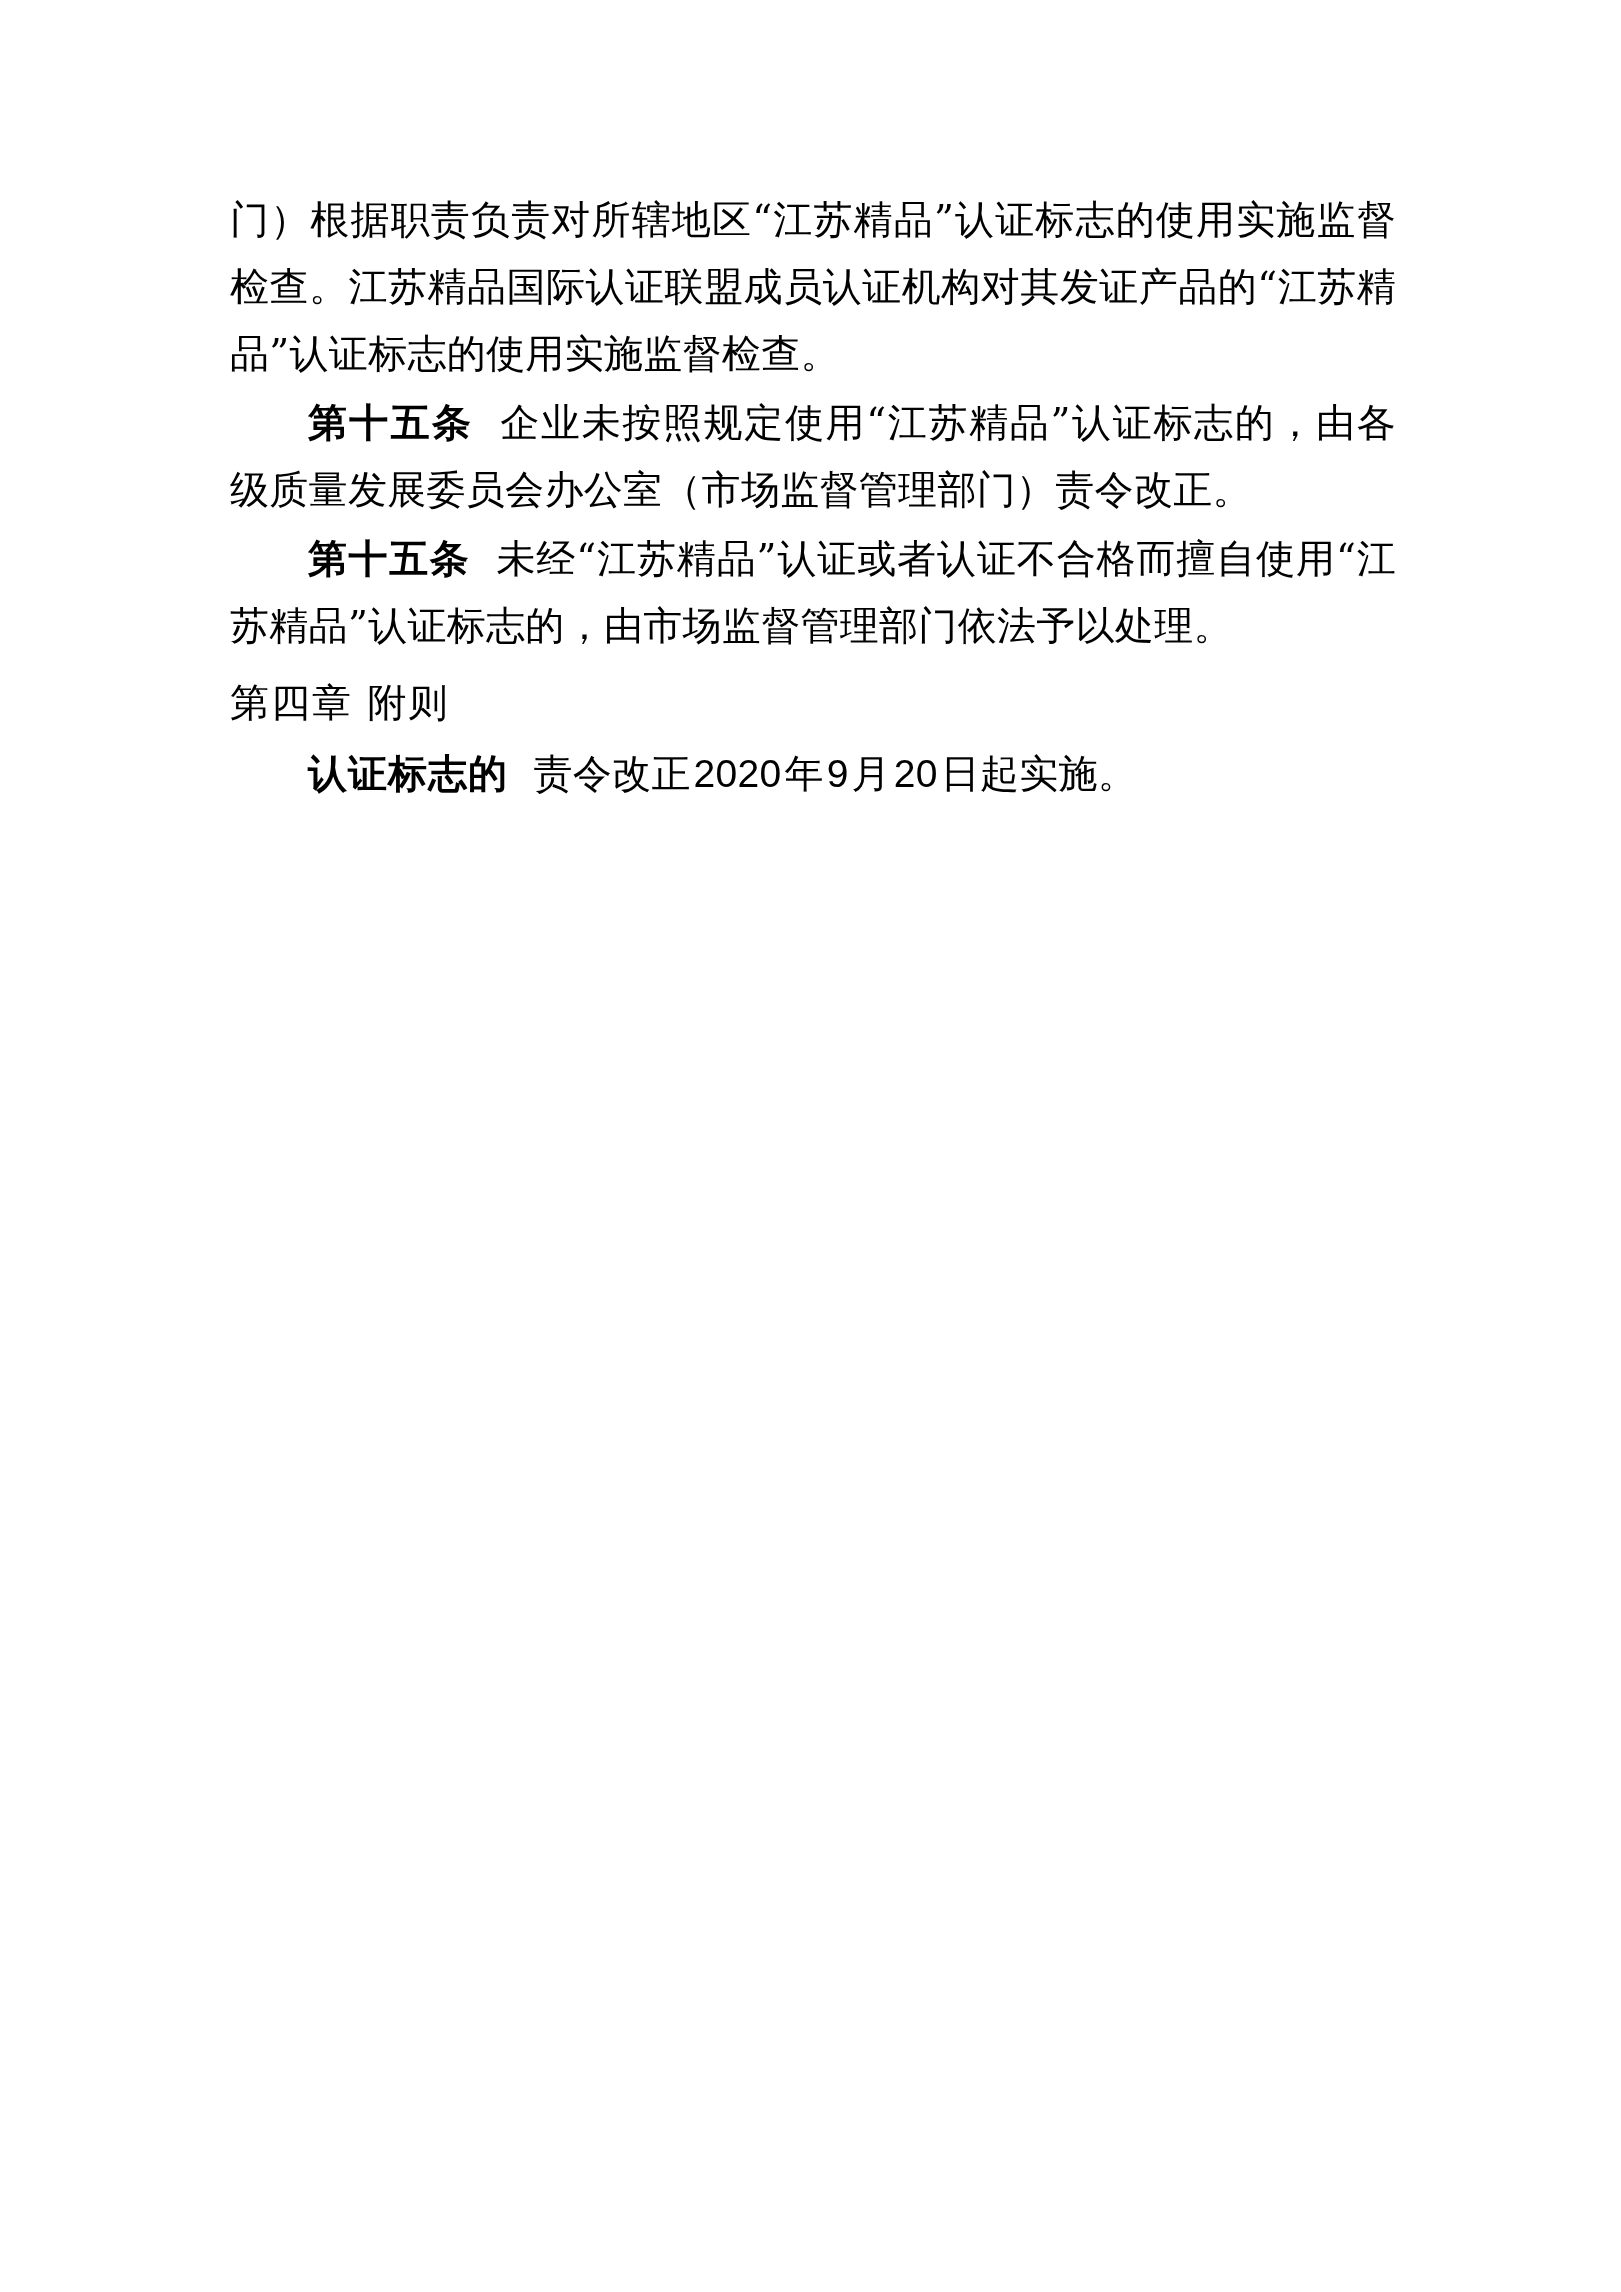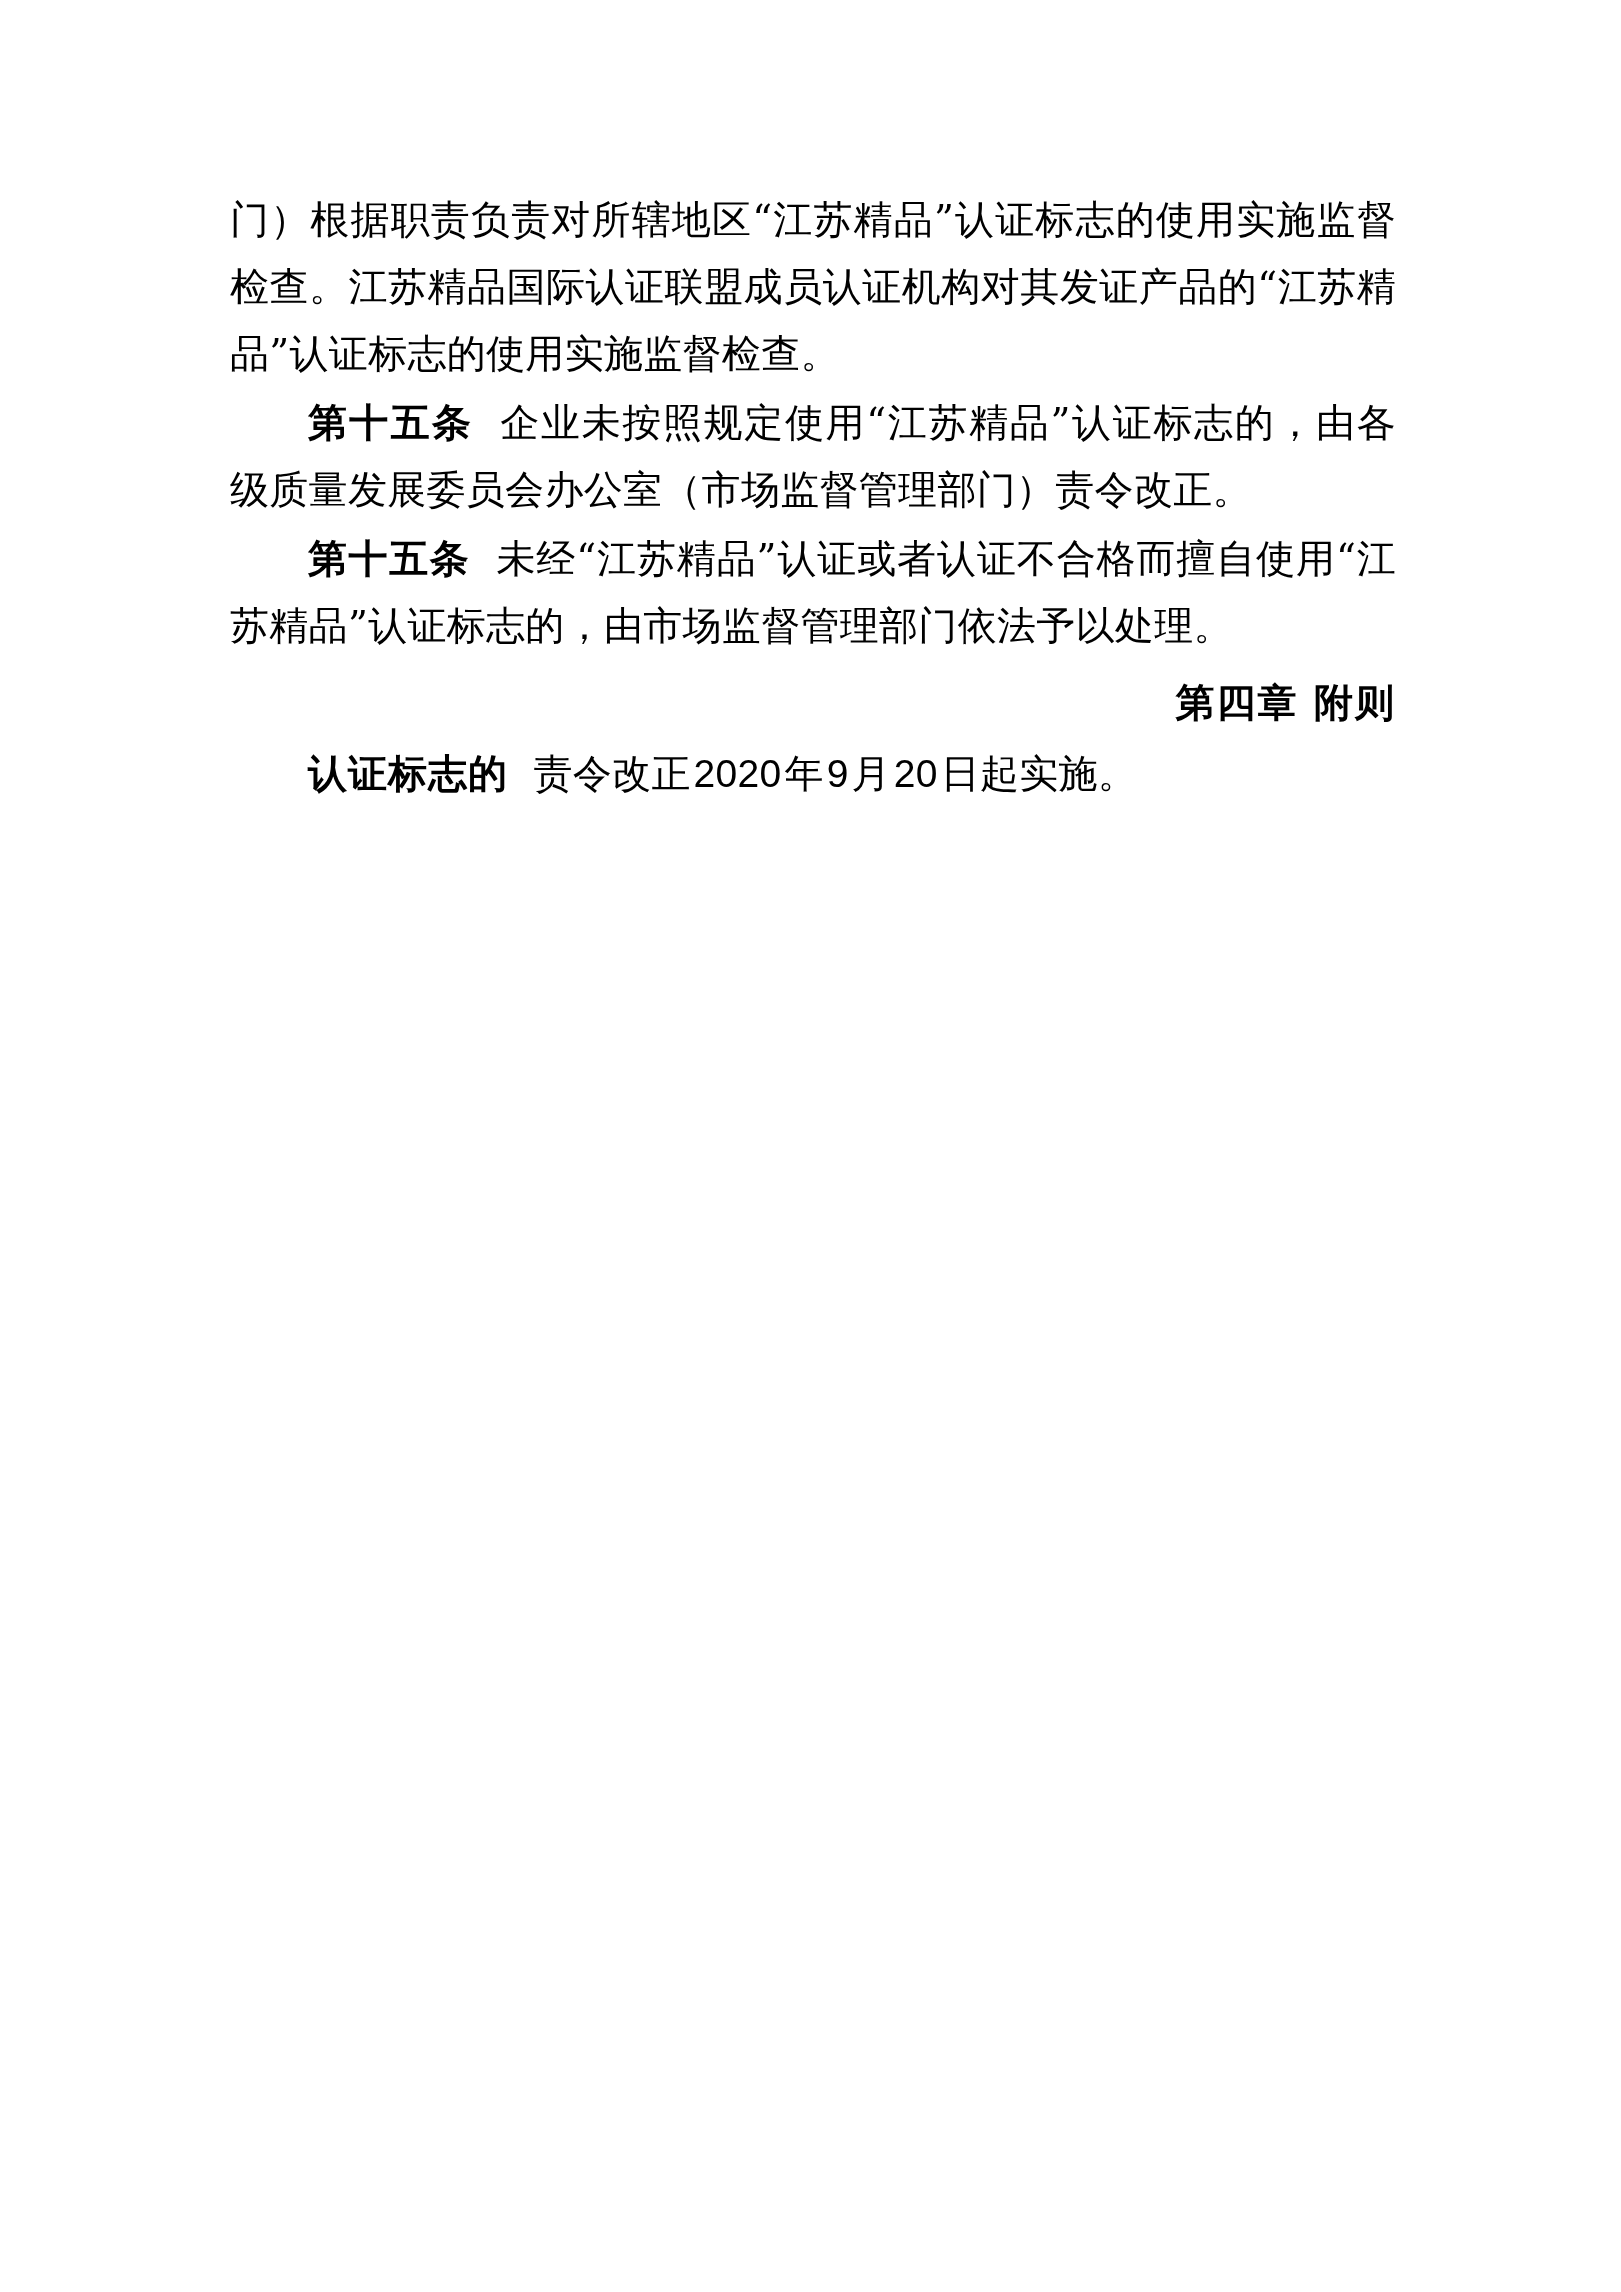--- a/index.html
+++ b/index.html
@@ -42,22 +42,22 @@
   .article-label {
     font-weight: bold;
     letter-spacing: 1px;
   }
   .gap-sm {
     display: inline-block;
     width: 25.5px;
   }
   .chapter-title {
     font-size: 39px;
-    font-weight: bold;
-    text-align: right;
+    font-weight: normal;
+    text-align: left;
     margin: 9.8px 0 3.9px 0;
     letter-spacing: 2px;
     line-height: 1.72;
   }
   .num {
     font-family: Liberation Sans, sans-serif;
     padding: 0 2.9px;
   }
 </style>
 </head>

